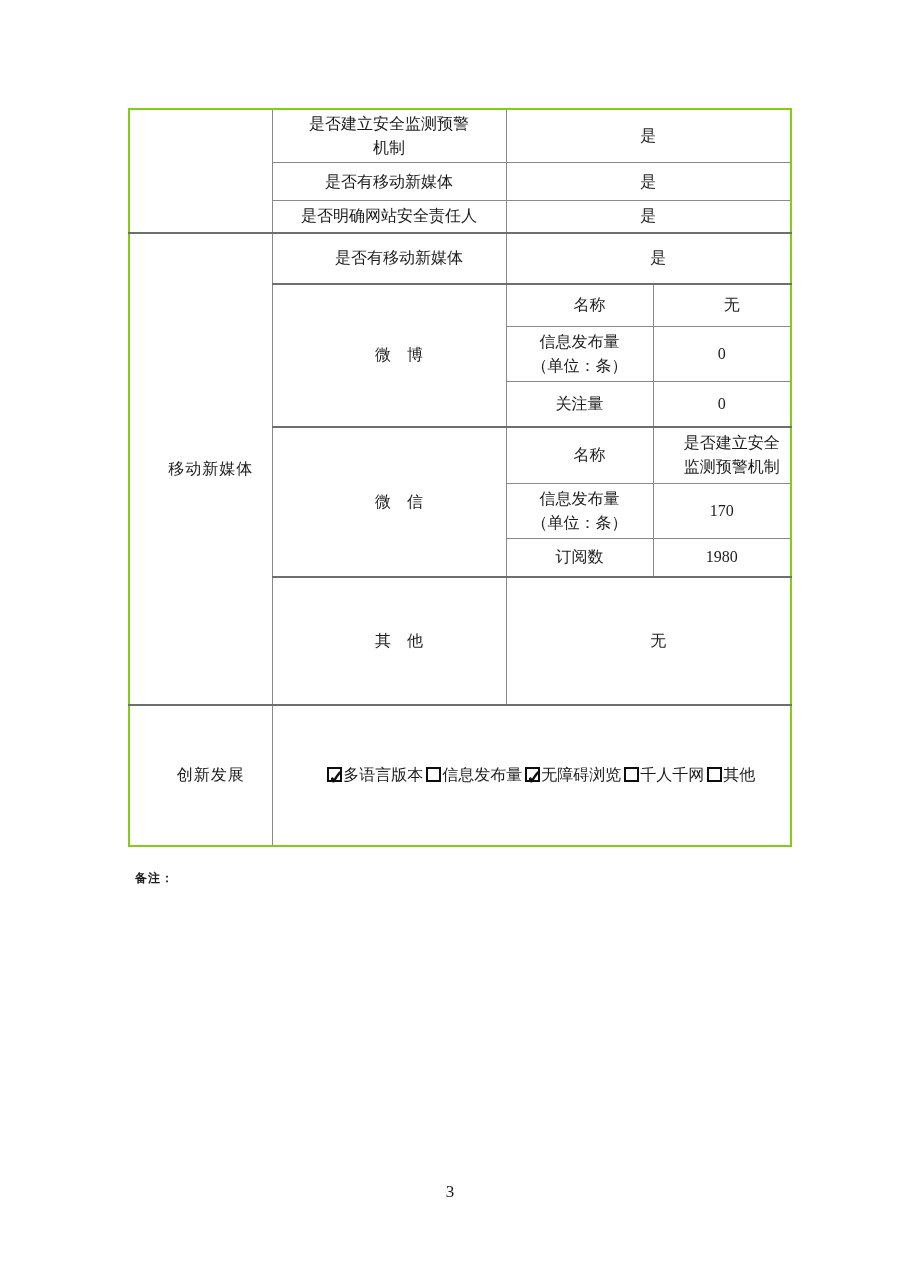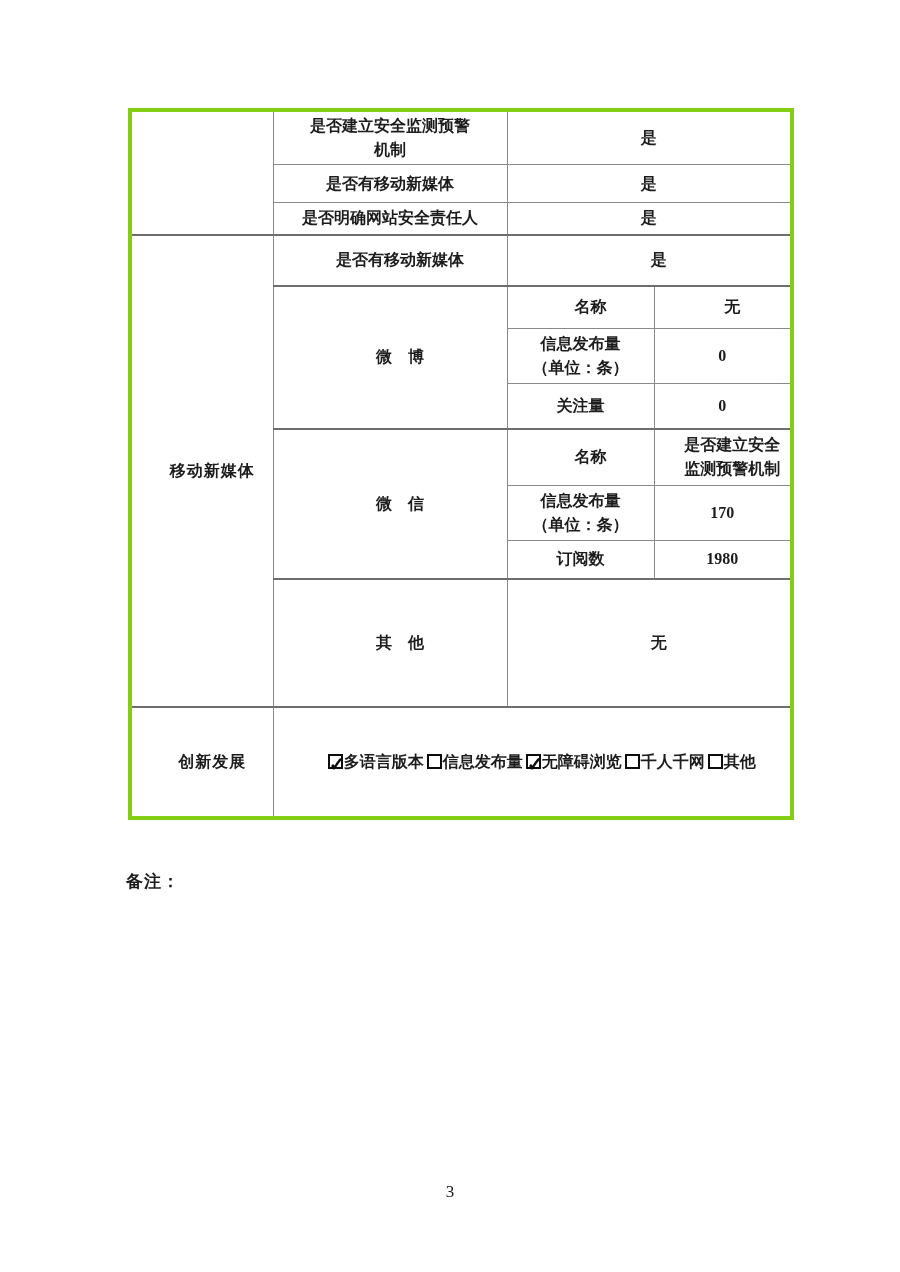--- a/index.html
+++ b/index.html
@@ -7,23 +7,22 @@
   body {
     width:900px; height:1272px; position:relative;
     font-family:"Liberation Serif","DejaVu Serif",serif;
     color:#1c1c1c;
   }
   .page { position:absolute; inset:0; background:#fff; }
 
   table.report {
     position:absolute; left:128px; top:108px;
     width:662px; border-collapse:collapse; table-layout:fixed;
-    border:4px solid #84cc16;
+    border:2px solid #84cc16;
     font-size:16px;
-    font-weight:bold;
   }
   table.report td {
     border:1px solid #8a8a8a;
     text-align:center; vertical-align:middle;
     line-height:1.5;
     padding:2px 4px;
   }
   tr.section > td { border-top:2px solid #6e6e6e;padding-left:24px; }
   td.rowhead { letter-spacing:1px; }
   .wrap-10 { display:inline-block; max-width:10.6em; }
@@ -36,22 +35,22 @@
     border:2px solid #0d0d0d; position:relative;
     margin:0 1px -2px 3px; background:#fff;
   }
   .cb:first-child { margin-left:0; }
   .cb.checked::after {
     content:"✓"; position:absolute; left:-1px; top:-7px;
     font-size:20px; font-weight:bold; color:#0d0d0d;
   }
 
   .remarks {
-    position:absolute; left:126px; top:870px;
-    font-size:17px; font-weight:bold; letter-spacing:1px;
+    position:absolute; left:135px; top:870px;
+    font-size:12px; font-weight:bold; letter-spacing:1px;
   }
   .page-number {
     position:absolute; left:0; top:1182px; width:100%;
     text-align:center; font-size:17px;
   }
 </style>
 </head>
 <body>
 
 <div class="page">
@@ -121,21 +120,21 @@
     <tr style="height:38px">
       <td>订阅数</td>
       <td>1980</td>
     </tr>
 
     <tr class="section" style="height:128px">
       <td>其　他</td>
       <td colspan="2">无</td>
     </tr>
 
-    <tr class="section" style="height:111px">
+    <tr class="section" style="height:141px">
       <td class="rowhead">创新发展</td>
       <td colspan="3" class="innov-cell">
         <span class="cb checked"></span><span>多语言版本</span><span class="cb"></span><span>信息发布量</span><span class="cb checked"></span><span>无障碍浏览</span><span class="cb"></span><span>千人千网</span><span class="cb"></span><span>其他</span>
       </td>
     </tr>
   </tbody>
     </table>
 
   <div class="remarks">备注：</div>
 

